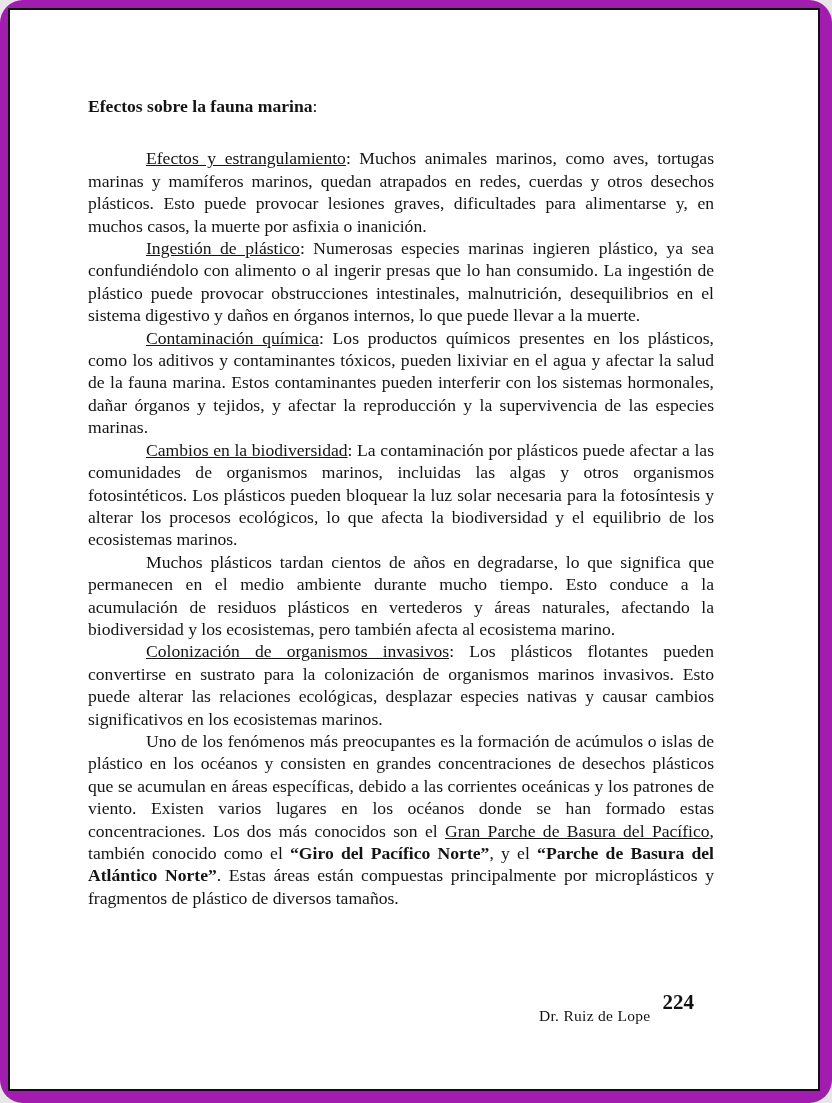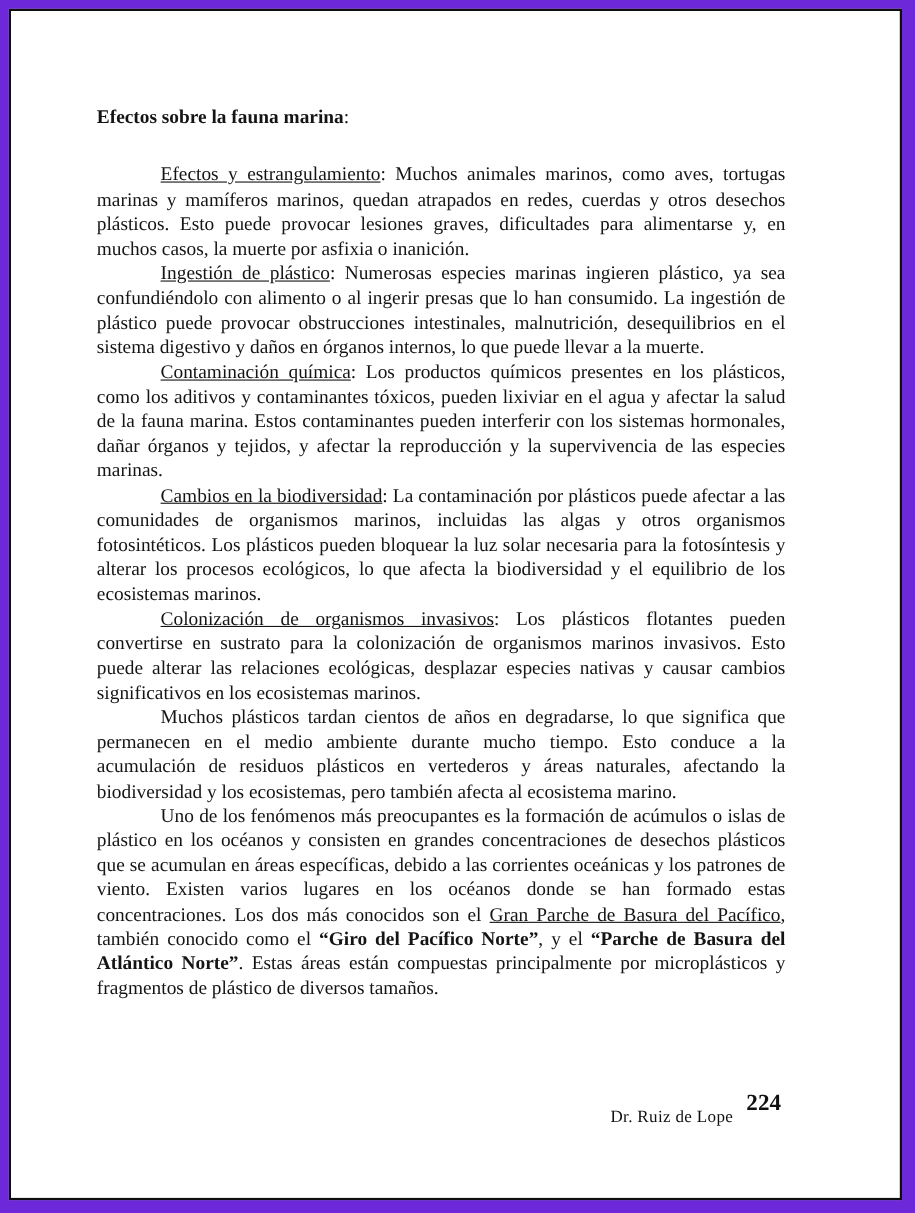--- a/index.html
+++ b/index.html
@@ -5,22 +5,23 @@
   html, body {
     margin: 0;
     padding: 0;
     background: #e7e7e7;
     font-family: "Liberation Serif", serif;
   }
   .viewport {
     position: relative;
     width: 832px;
     height: 1103px;
-    background: #6d28d9;
+    background: #a21caf;
     overflow: hidden;
+    border-radius: 23px;
   }
   .page {
     position: absolute;
     left: 8px;
     top: 8px;
     width: 812px;
     height: 1083px;
     background: #ffffff;
     border: 2px solid #0e0e0e;
     box-sizing: border-box;
@@ -44,21 +45,21 @@
     text-indent: 58px;
     font-size: 17.6px;
     line-height: 22.4px;
   }
   .seg-bold   { font-weight: 700; }
   .seg-underline { text-decoration: underline; }
   .seg-normal { font-weight: 400; }
   .footer {
     position: absolute;
     top: 980px;
-    right: 108px;
+    right: 124px;
     display: flex;
     align-items: flex-start;
     color: #111111;
   }
   .author {
     font-size: 15.5px;
     margin-top: 17px;
     margin-right: 12px;
     letter-spacing: 0.3px;
   }
@@ -71,22 +72,22 @@
 <body>
 
 <div class="viewport">
   <div class="page">
     <div class="content">
         <div class="heading"><span class="seg-bold">Efectos sobre la fauna marina</span><span class="seg-normal">:</span></div>
         <p class="para"><span class="seg-underline">Efectos y estrangulamiento</span><span class="seg-normal">: Muchos animales marinos, como aves, tortugas marinas y mamíferos marinos, quedan atrapados en redes, cuerdas y otros desechos plásticos. Esto puede provocar lesiones graves, dificultades para alimentarse y, en muchos casos, la muerte por asfixia o inanición.</span></p>
         <p class="para"><span class="seg-underline">Ingestión de plástico</span><span class="seg-normal">: Numerosas especies marinas ingieren plástico, ya sea confundiéndolo con alimento o al ingerir presas que lo han consumido. La ingestión de plástico puede provocar obstrucciones intestinales, malnutrición, desequilibrios en el sistema digestivo y daños en órganos internos, lo que puede llevar a la muerte.</span></p>
         <p class="para"><span class="seg-underline">Contaminación química</span><span class="seg-normal">: Los productos químicos presentes en los plásticos, como los aditivos y contaminantes tóxicos, pueden lixiviar en el agua y afectar la salud de la fauna marina. Estos contaminantes pueden interferir con los sistemas hormonales, dañar órganos y tejidos, y afectar la reproducción y la supervivencia de las especies marinas.</span></p>
         <p class="para"><span class="seg-underline">Cambios en la biodiversidad</span><span class="seg-normal">: La contaminación por plásticos puede afectar a las comunidades de organismos marinos, incluidas las algas y otros organismos fotosintéticos. Los plásticos pueden bloquear la luz solar necesaria para la fotosíntesis y alterar los procesos ecológicos, lo que afecta la biodiversidad y el equilibrio de los ecosistemas marinos.</span></p>
+        <p class="para"><span class="seg-normal">Muchos plásticos tardan cientos de años en degradarse, lo que significa que permanecen en el medio ambiente durante mucho tiempo. Esto conduce a la acumulación de residuos plásticos en vertederos y áreas naturales, afectando la biodiversidad y los ecosistemas, pero también afecta al ecosistema marino.</span></p>
         <p class="para"><span class="seg-underline">Colonización de organismos invasivos</span><span class="seg-normal">: Los plásticos flotantes pueden convertirse en sustrato para la colonización de organismos marinos invasivos. Esto puede alterar las relaciones ecológicas, desplazar especies nativas y causar cambios significativos en los ecosistemas marinos.</span></p>
-        <p class="para"><span class="seg-normal">Muchos plásticos tardan cientos de años en degradarse, lo que significa que permanecen en el medio ambiente durante mucho tiempo. Esto conduce a la acumulación de residuos plásticos en vertederos y áreas naturales, afectando la biodiversidad y los ecosistemas, pero también afecta al ecosistema marino.</span></p>
         <p class="para"><span class="seg-normal">Uno de los fenómenos más preocupantes es la formación de acúmulos o islas de plástico en los océanos y consisten en grandes concentraciones de desechos plásticos que se acumulan en áreas específicas, debido a las corrientes oceánicas y los patrones de viento. Existen varios lugares en los océanos donde se han formado estas concentraciones. Los dos más conocidos son el </span><span class="seg-underline">Gran Parche de Basura del Pacífico</span><span class="seg-normal">, también conocido como el </span><span class="seg-bold">“Giro del Pacífico Norte”</span><span class="seg-normal">, y el </span><span class="seg-bold">“Parche de Basura del Atlántico Norte”</span><span class="seg-normal">. Estas áreas están compuestas principalmente por microplásticos y fragmentos de plástico de diversos tamaños.</span></p>
       </div>
     <div class="footer">
       <span class="author">Dr. Ruiz de Lope</span>
       <span class="page-number">224</span>
     </div>
   </div>
 </div>
 
 </body></html>

